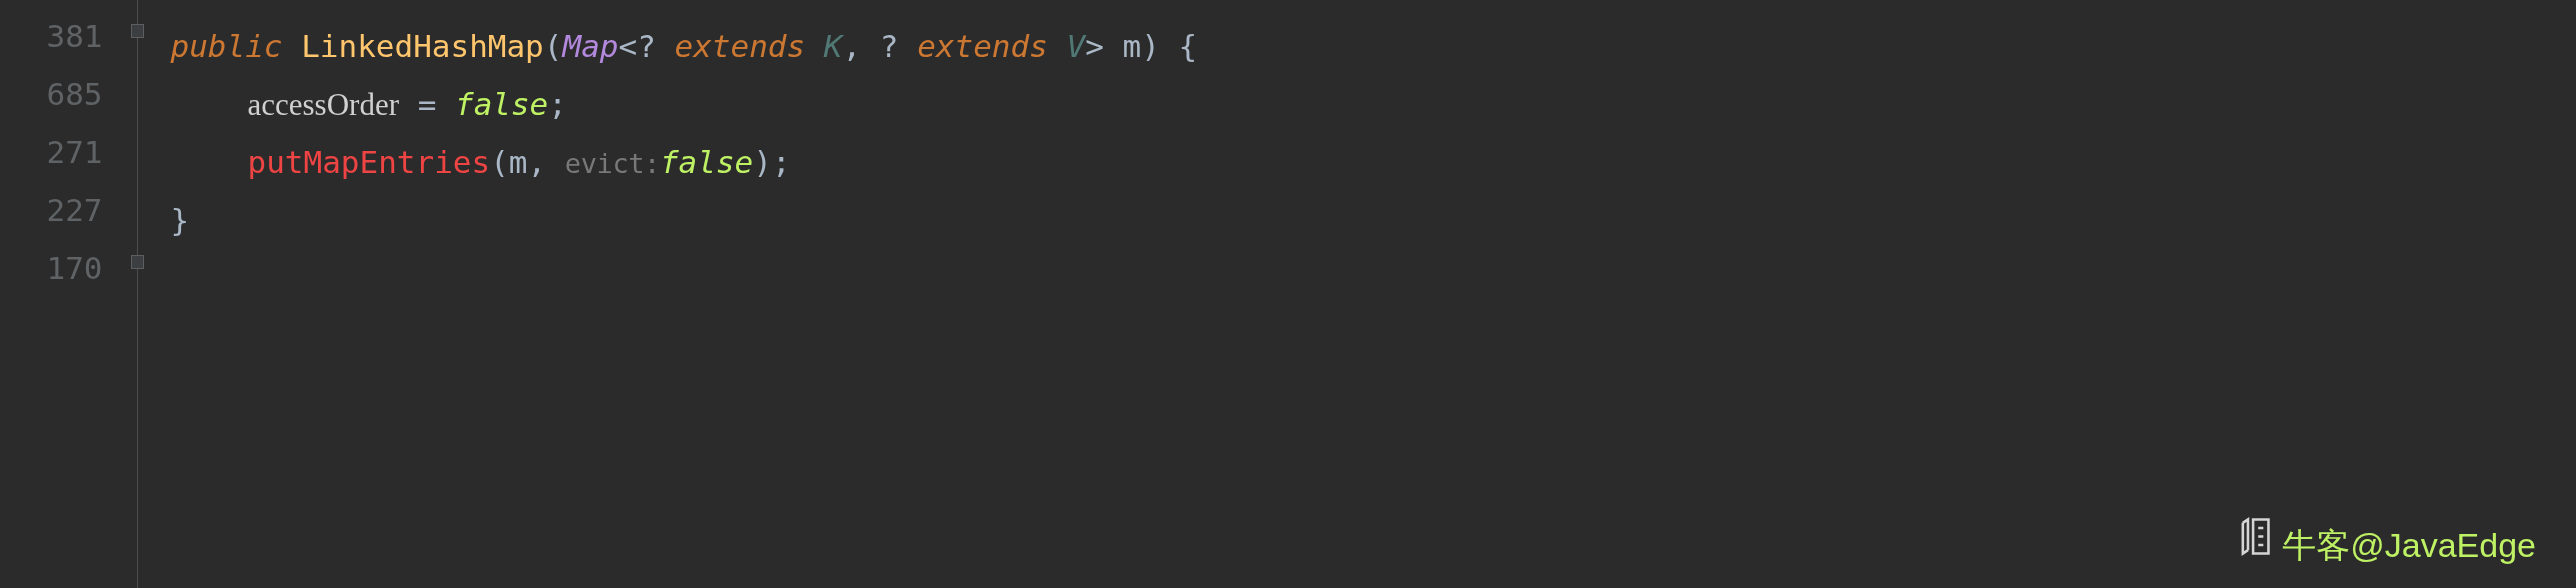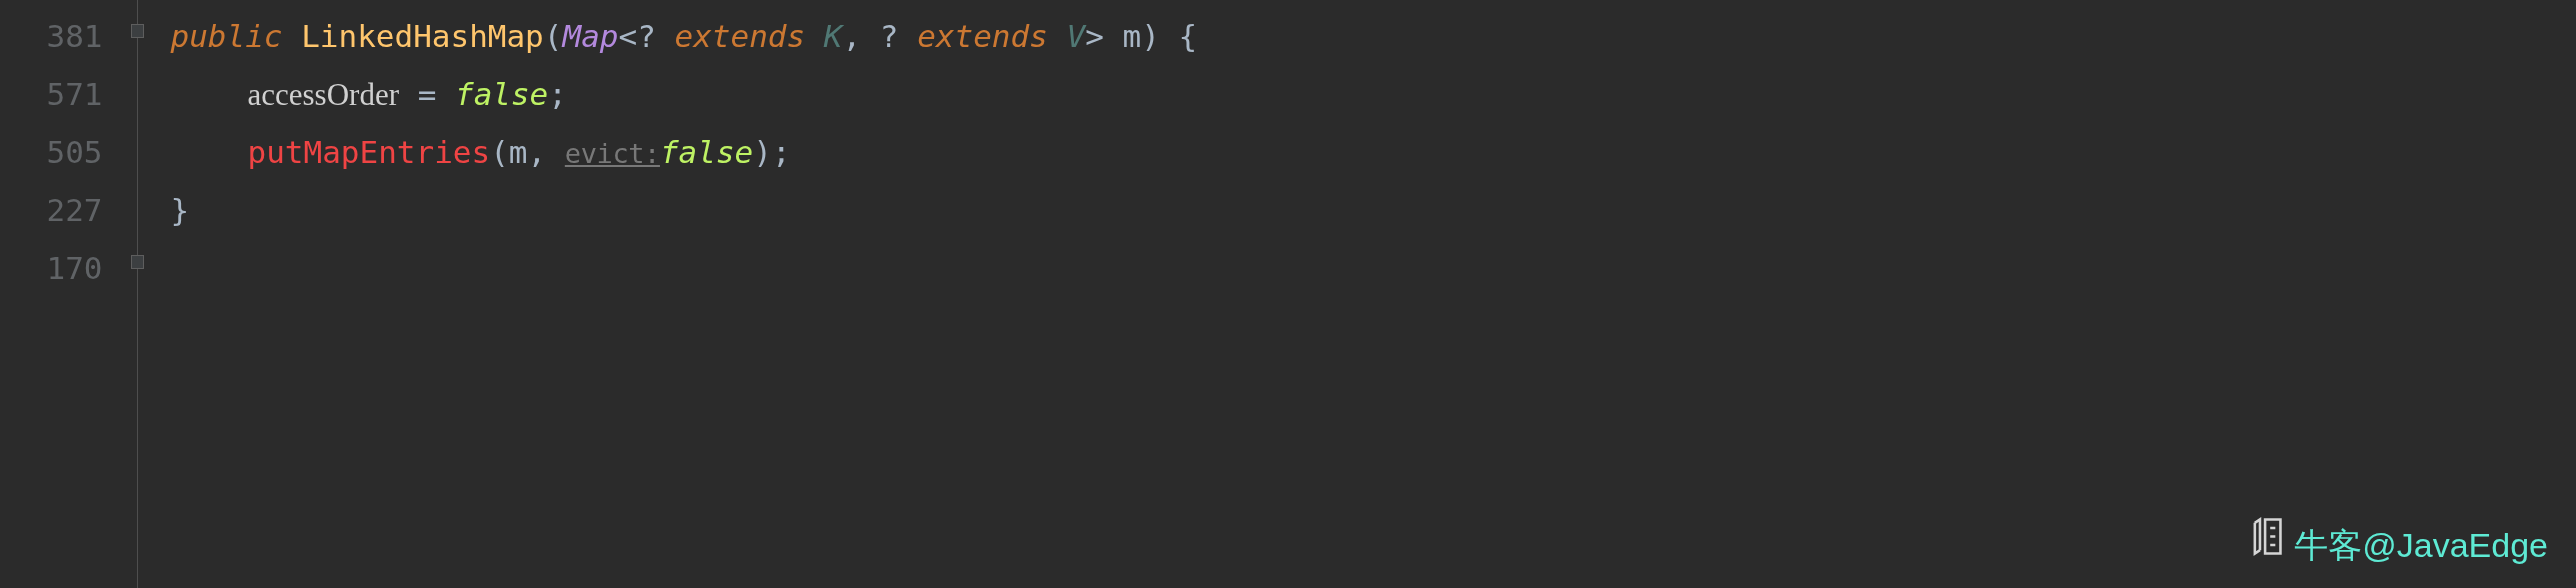--- a/index.html
+++ b/index.html
@@ -56,21 +56,21 @@
       background: #3c3f41;
       border: 0.9px solid #5e5e5e;
     }
     .fold-marker.top {
       top: 24px;
     }
     .fold-marker.bottom {
       top: 255px;
     }
     .code {
-      padding-top: 7px;
+      padding-top: 17px;
       padding-left: 8.5px;
       flex: 1;
     }
     .code-line {
       height: 58px;
       white-space: pre;
     }
     .indent1 { padding-left: 0px; }
     .indent2 { padding-left: 77px; }
     .kw-modifier { color: #cc7832; font-style: italic; }
@@ -84,50 +84,49 @@
     .paren { color: #a9b7c6; }
     .wildcard { color: #a9b7c6; }
     .param-name { color: #a9b7c6; }
     .field { color: #d0d0d0; font-family: Liberation Serif, serif; }
     .method { color: #ef4444; }
     .param-hint {
       color: #787878;
       font-size: 27px;
       font-style: normal;
       letter-spacing: -0.4px;
-      text-decoration: underline;
     }
     .brace { color: #a9b7c6; }
     .watermark {
       position: absolute;
-      right: 28px;
+      right: 40px;
       bottom: 10.2px;
-      color: #5eead4;
+      color: #bef264;
       font-size: 34px;
       display: flex;
       align-items: center;
       gap: 5px;
       font-family: sans-serif;
     }
     .watermark-icon svg {
       width: 41px;
       height: 41px;
       fill: none;
       stroke: #d5d5d5;
       stroke-width: 2;
     }
   </style>
 </head>
 <body>
 
 <div class="editor">
   <div class="gutter">
     <div class="gutter-line">381</div>
-    <div class="gutter-line">571</div>
-    <div class="gutter-line">505</div>
+    <div class="gutter-line">685</div>
+    <div class="gutter-line">271</div>
     <div class="gutter-line">227</div>
     <div class="gutter-line">170</div>
   </div>
 
   <div class="fold-column">
     <div class="fold-line"></div>
     <div class="fold-marker top"></div>
     <div class="fold-marker bottom"></div>
   </div>
 

